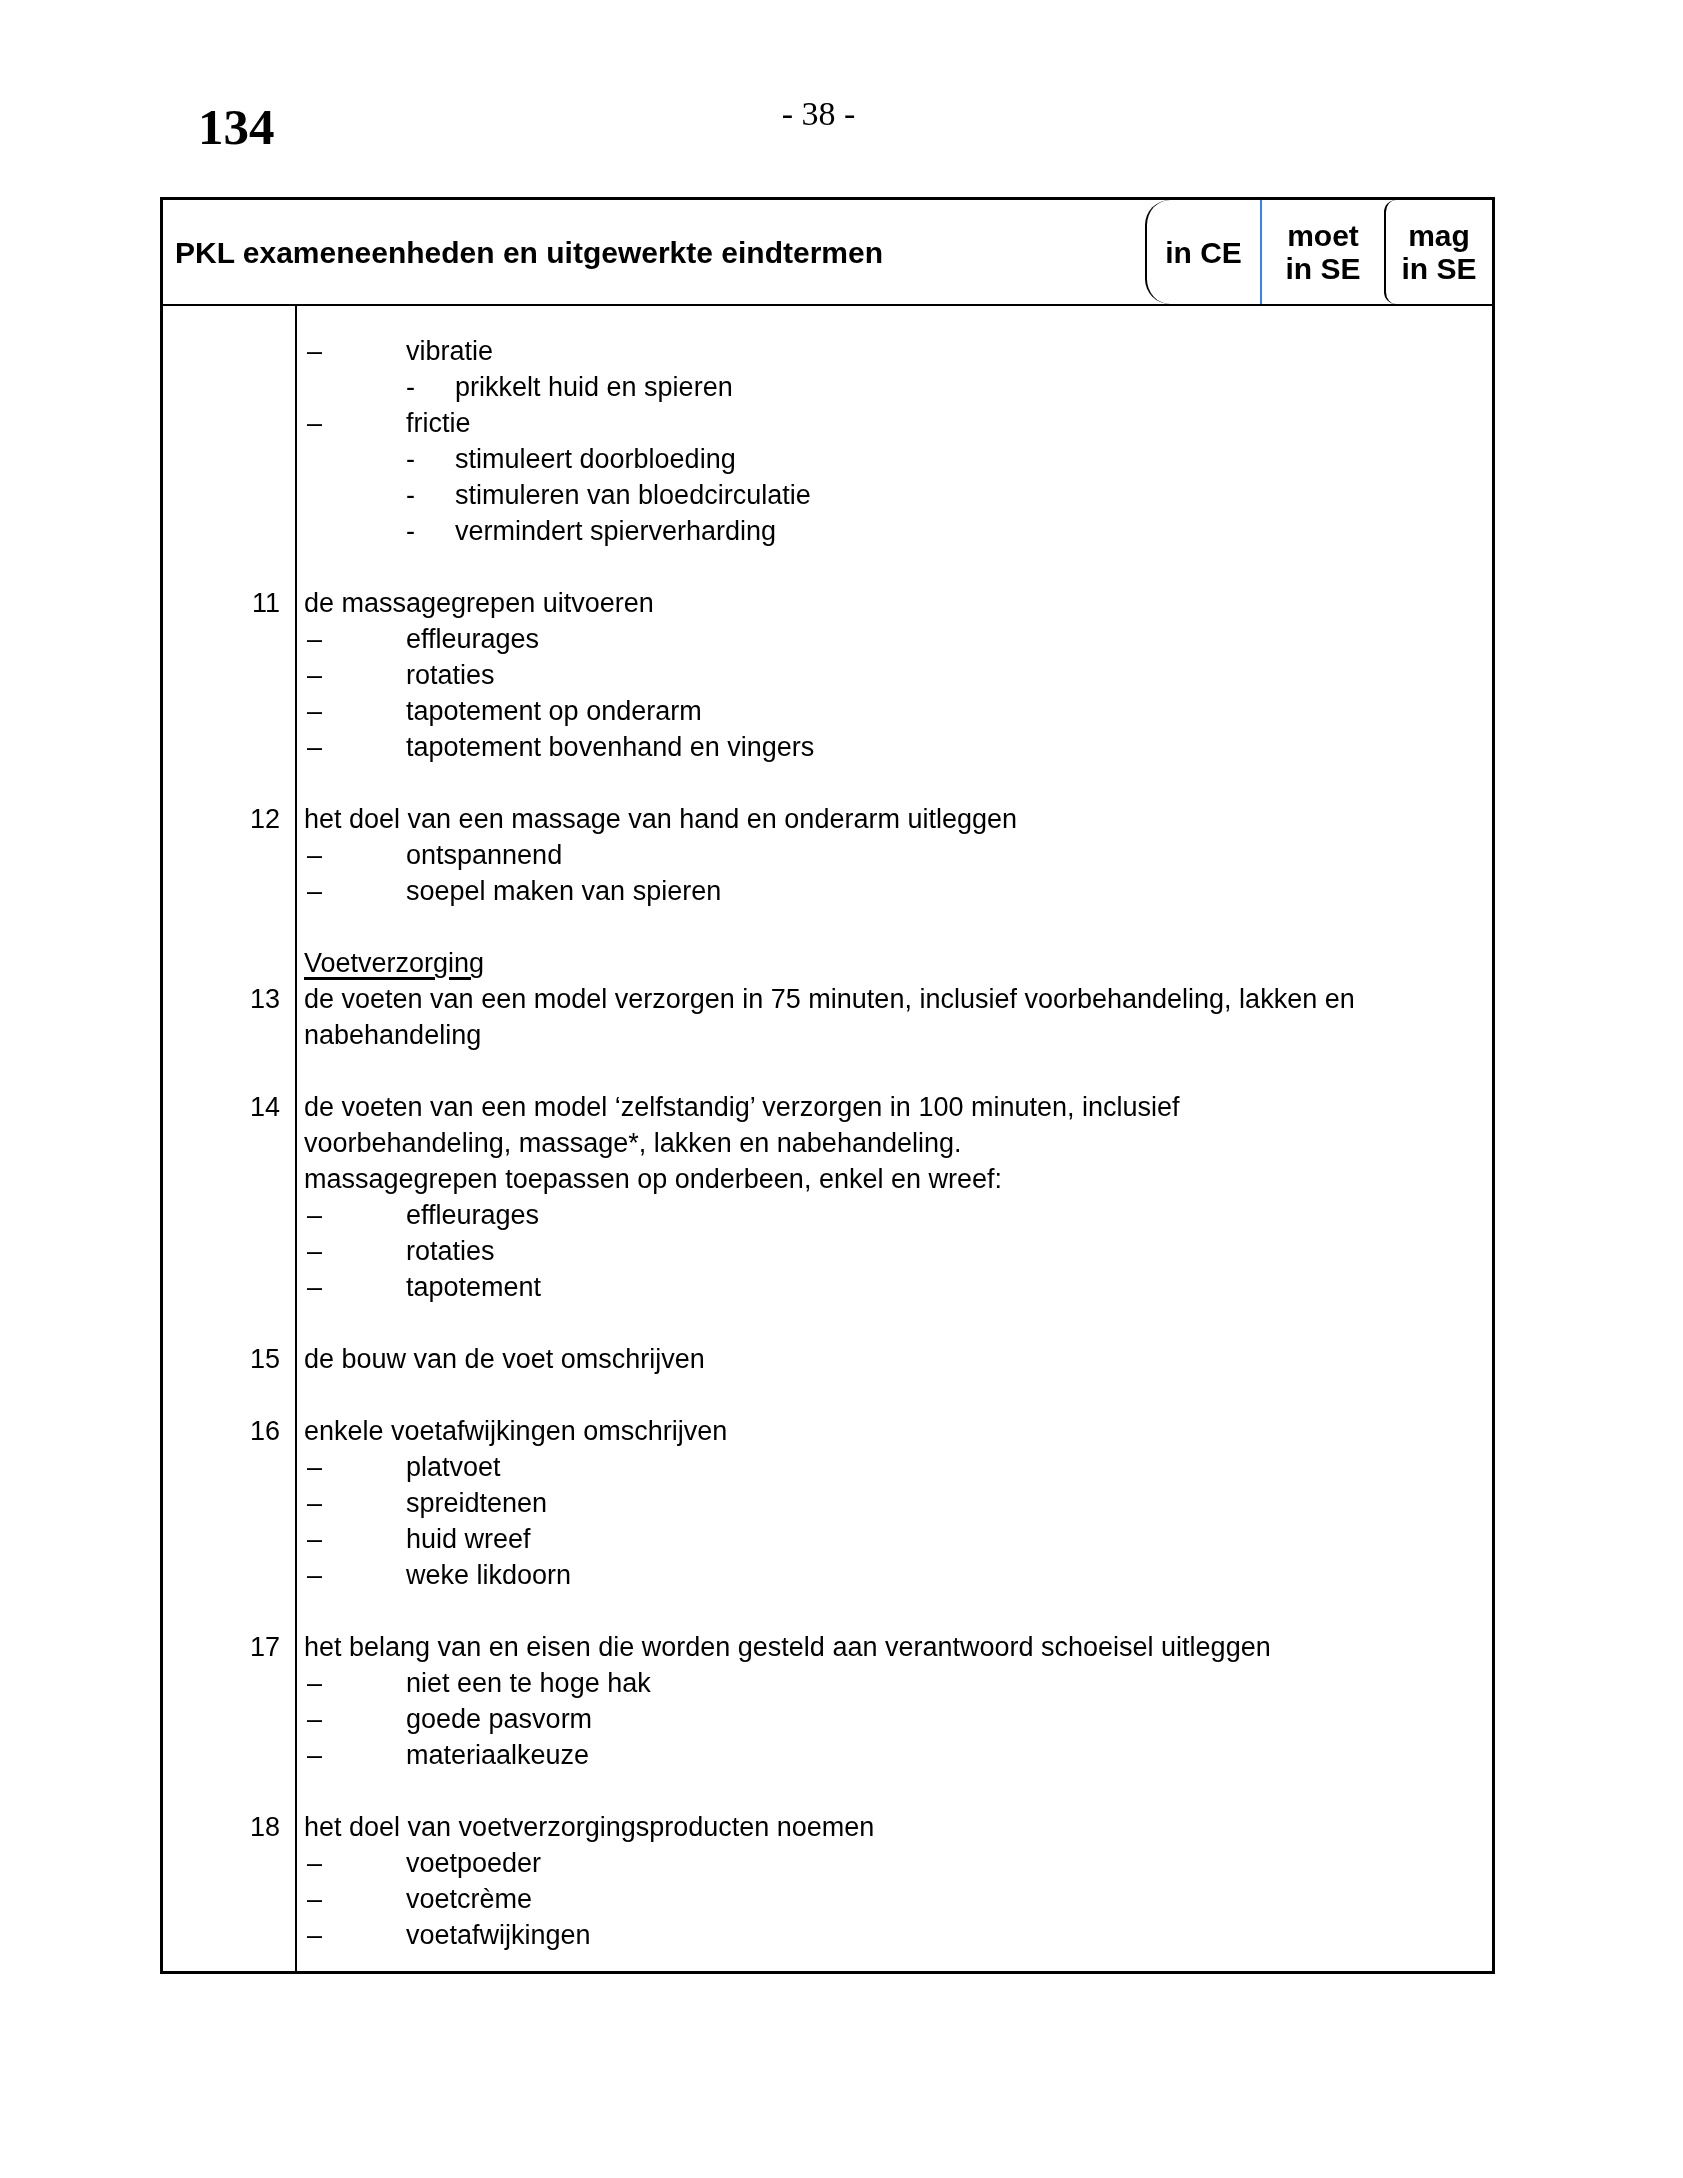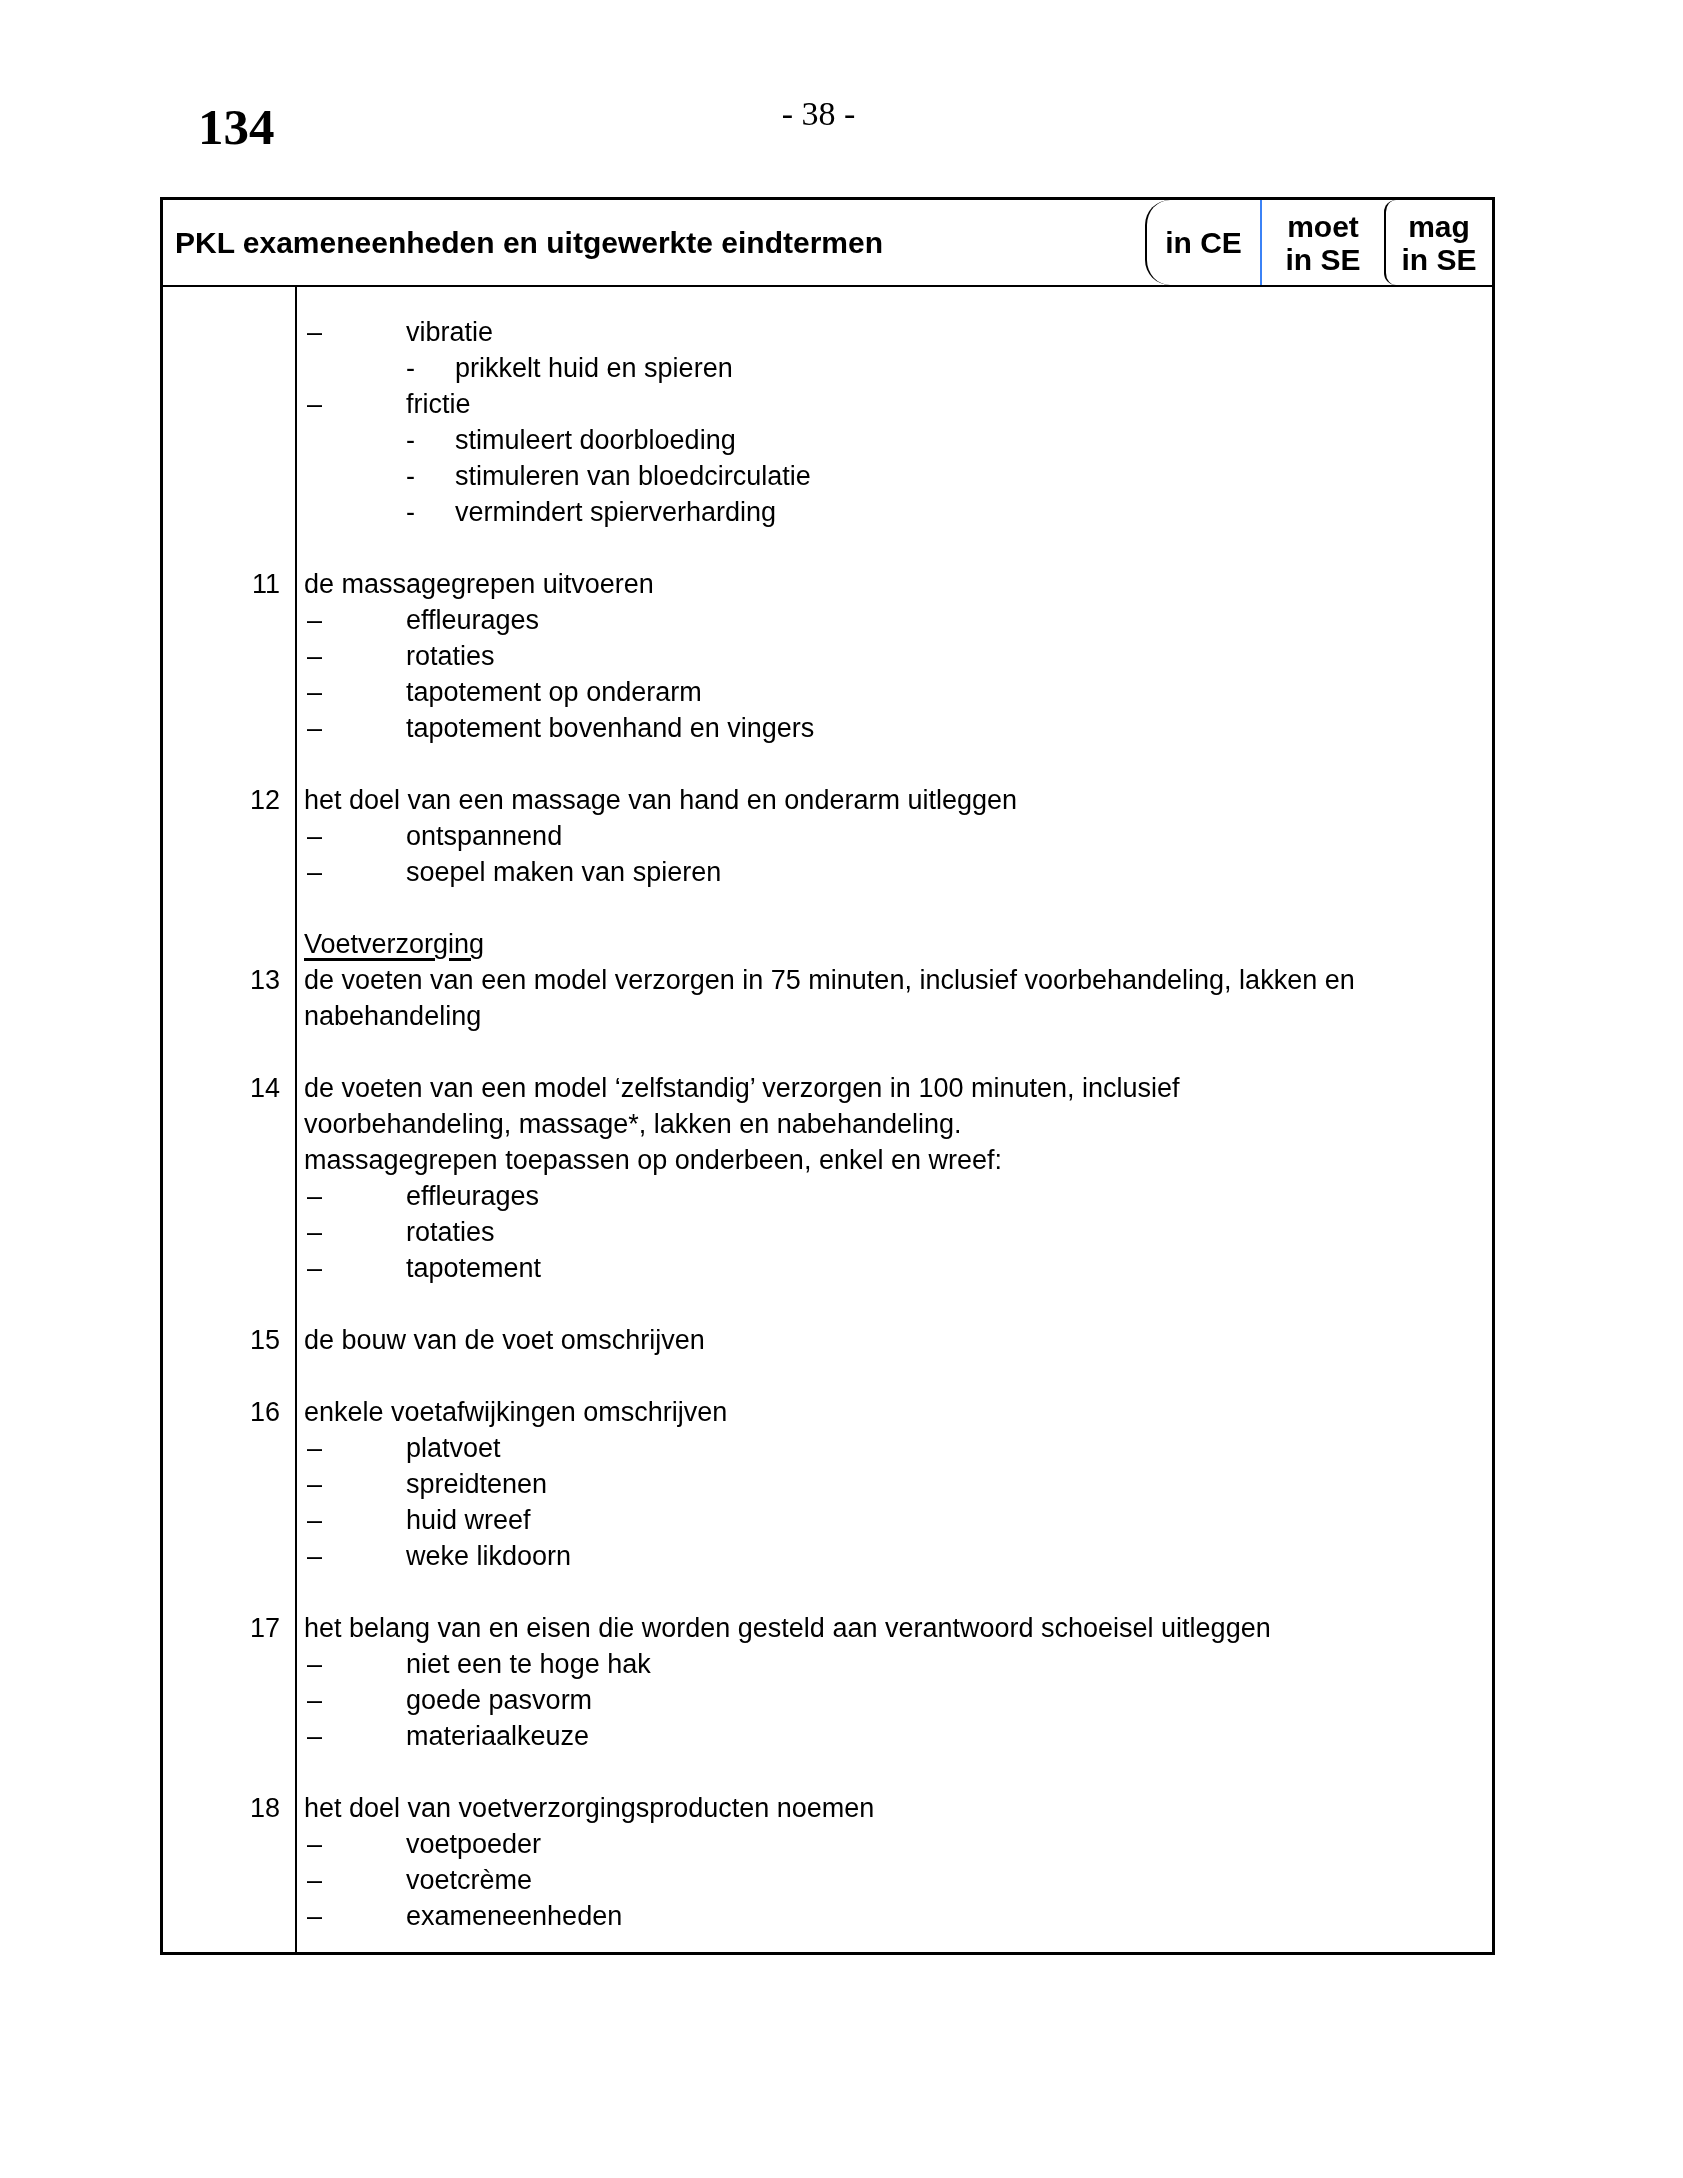--- a/index.html
+++ b/index.html
@@ -40,21 +40,21 @@
     position: absolute;
     left: 160px;
     top: 197px;
     width: 1335px;
     border: 3px solid #000;
     box-sizing: border-box;
     background: #fff;
   }
   #header-row {
     display: flex;
-    height: 87px;
+    height: 106px;
     border-bottom: 2px solid #000;
     box-sizing: border-box;
   }
   .hcell {
     box-sizing: border-box;
     display: flex;
     flex-direction: column;
     justify-content: center;
     font-weight: 700;
     font-size: 30px;
@@ -176,19 +176,19 @@
           <div class="line t-b1"><span class="marker">–</span><span class="txt">weke likdoorn</span></div>
           <div class="line t-blank"></div>
           <div class="line t-i"><span class="num">17</span><span class="txt">het belang van en eisen die worden gesteld aan verantwoord schoeisel uitleggen</span></div>
           <div class="line t-b1"><span class="marker">–</span><span class="txt">niet een te hoge hak</span></div>
           <div class="line t-b1"><span class="marker">–</span><span class="txt">goede pasvorm</span></div>
           <div class="line t-b1"><span class="marker">–</span><span class="txt">materiaalkeuze</span></div>
           <div class="line t-blank"></div>
           <div class="line t-i"><span class="num">18</span><span class="txt">het doel van voetverzorgingsproducten noemen</span></div>
           <div class="line t-b1"><span class="marker">–</span><span class="txt">voetpoeder</span></div>
           <div class="line t-b1"><span class="marker">–</span><span class="txt">voetcrème</span></div>
-          <div class="line t-b1"><span class="marker">–</span><span class="txt">exameneenheden</span></div>
+          <div class="line t-b1"><span class="marker">–</span><span class="txt">voetafwijkingen</span></div>
         </div>
     </div>
 
   </div>
 </div>
 
 
 </body></html>

